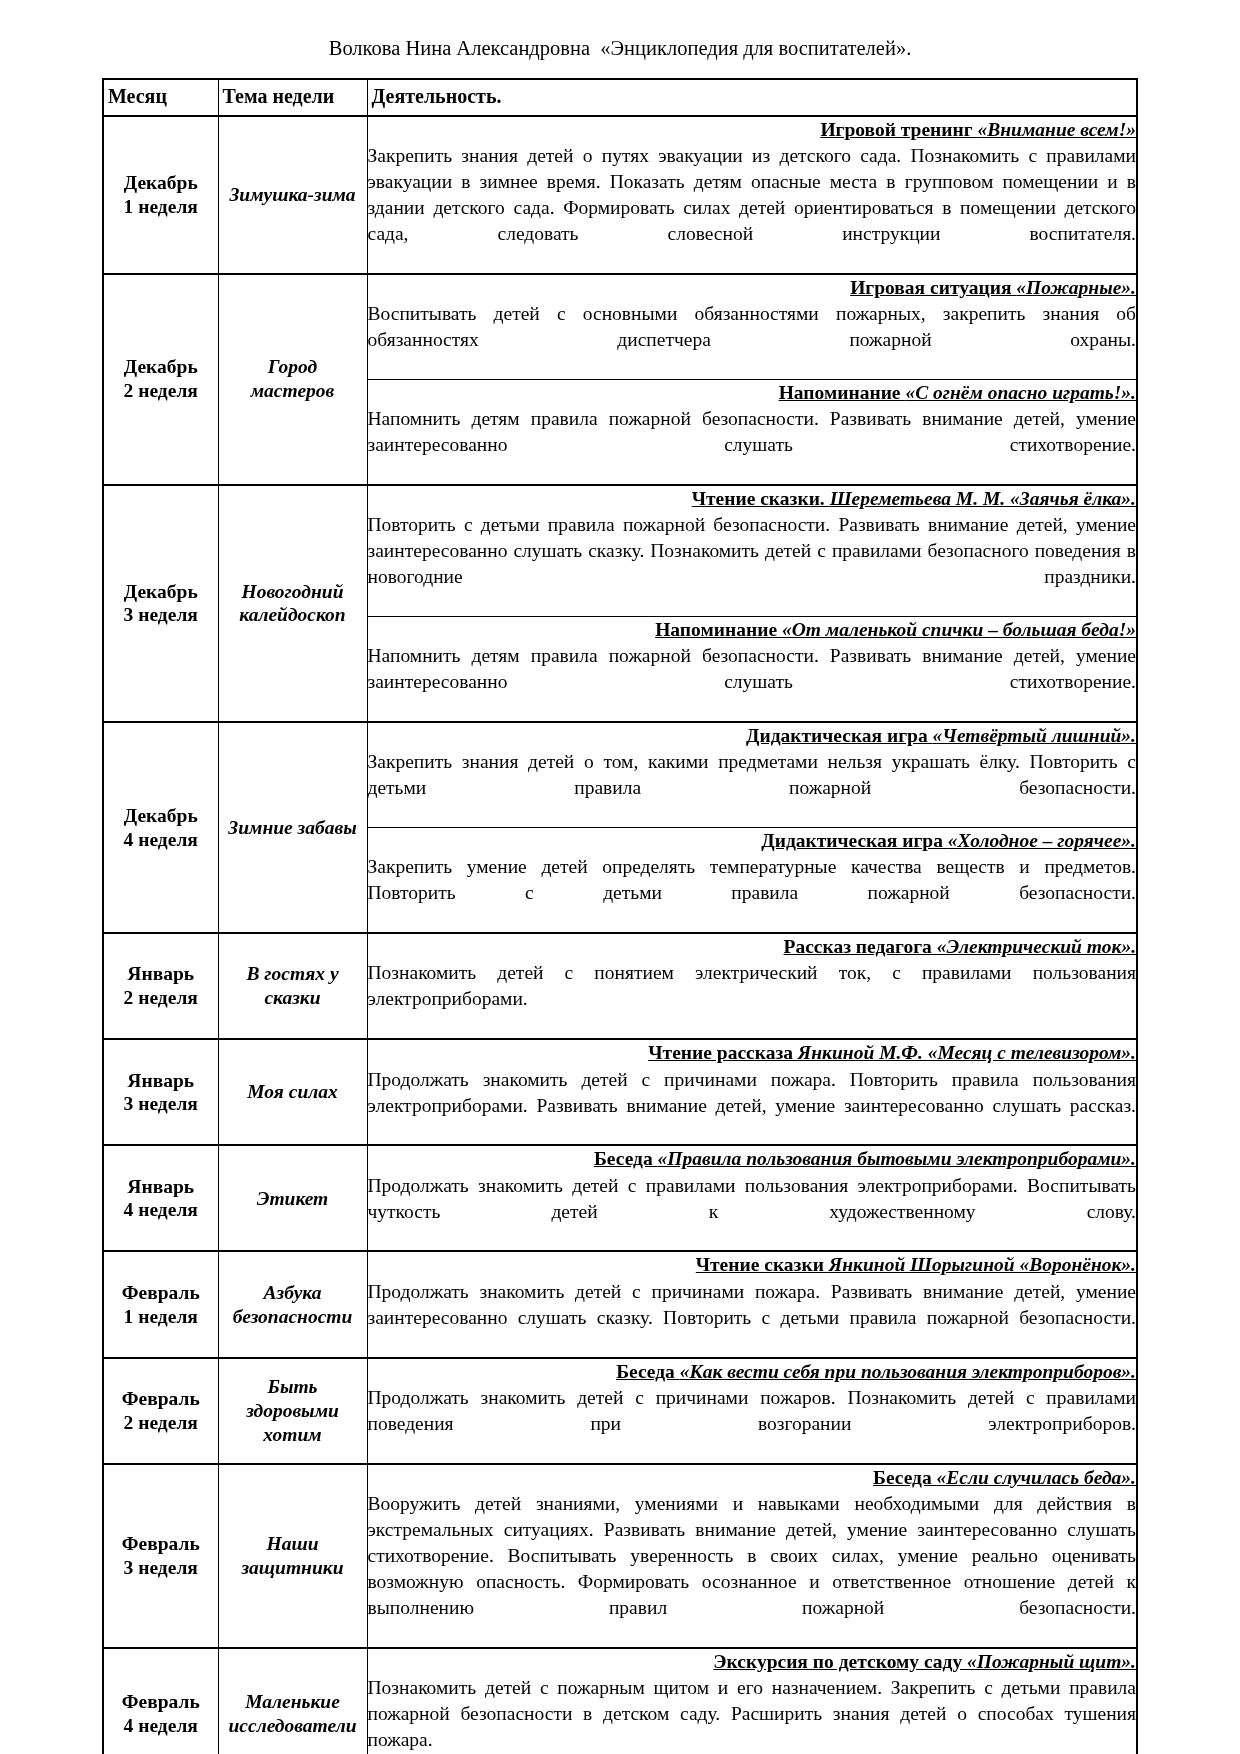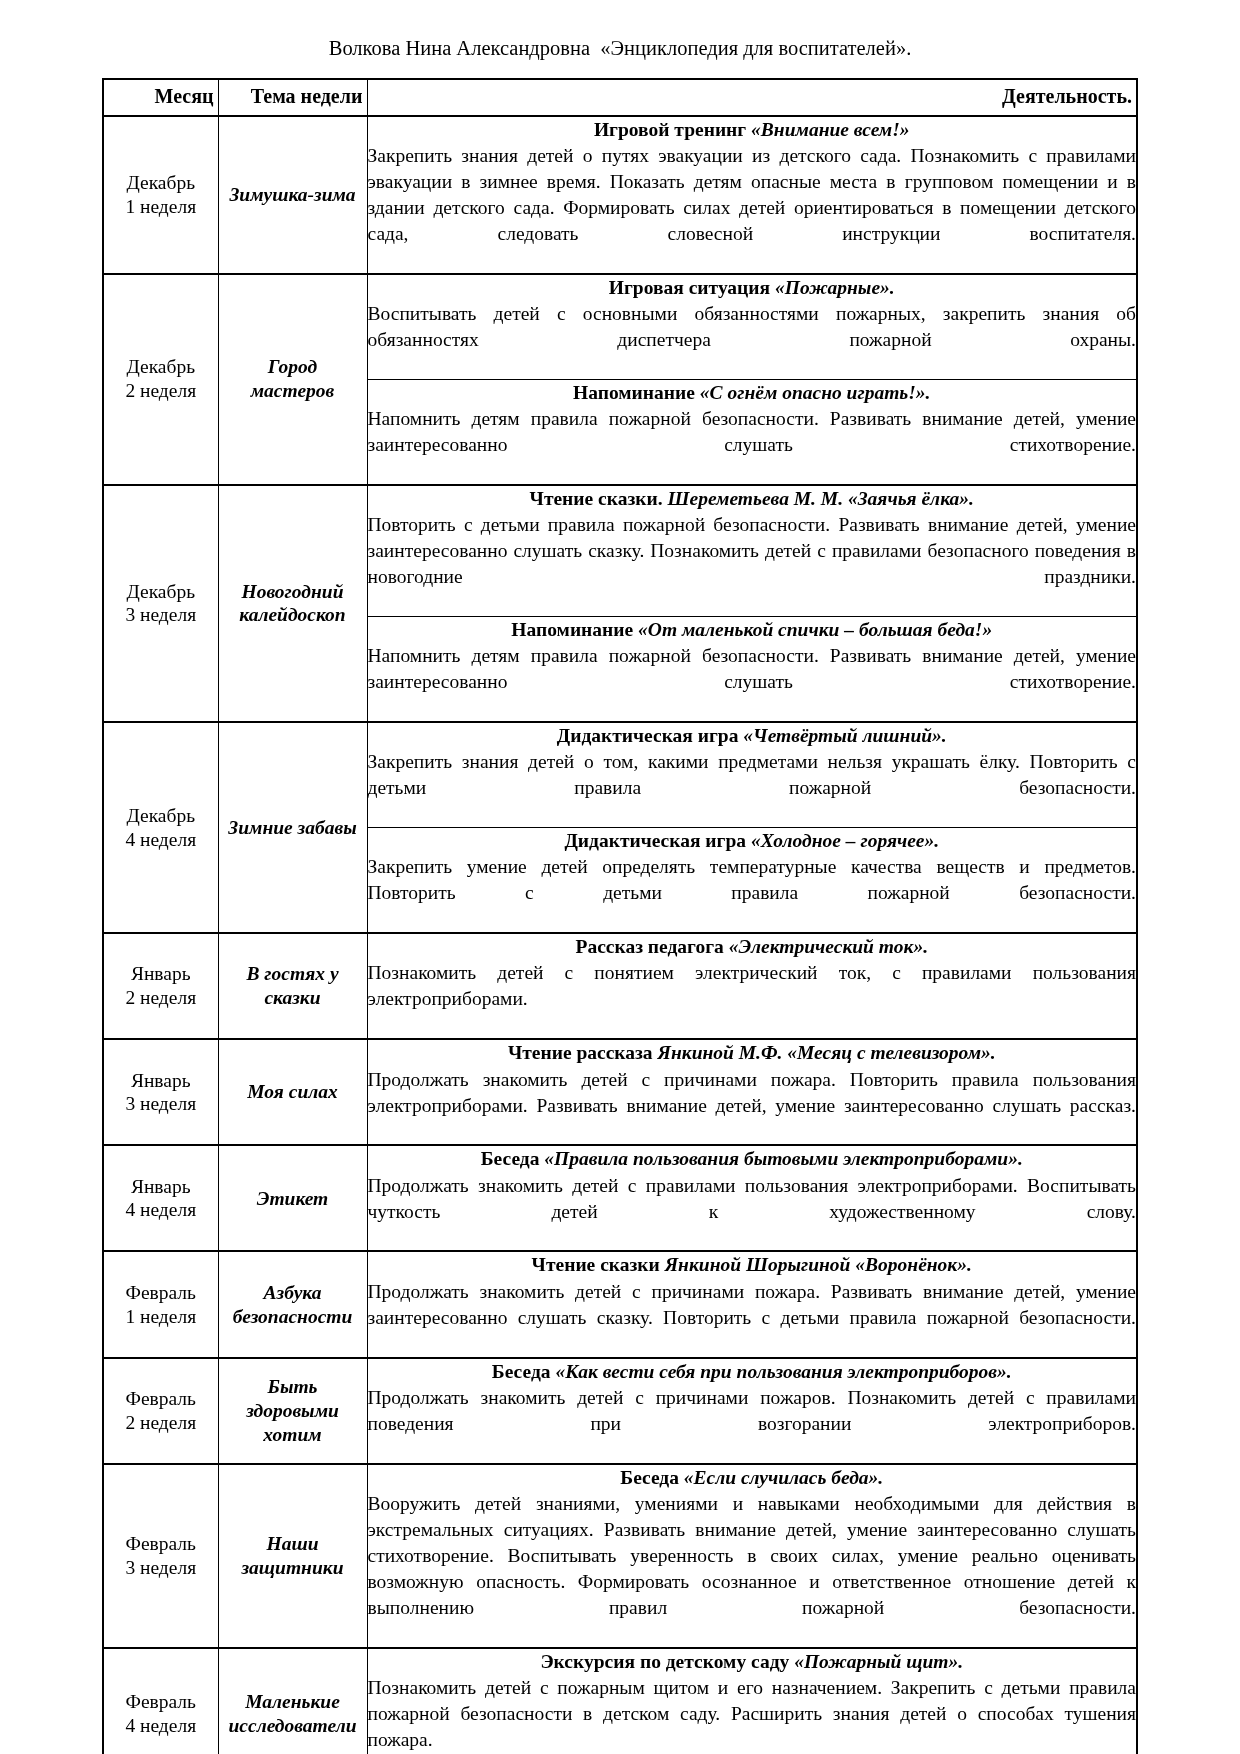--- a/index.html
+++ b/index.html
@@ -45,54 +45,55 @@
 
   table.plan td, table.plan th {
     border: 1.6px solid #000;
     padding: 0;
     vertical-align: middle;
     font-size: 19.5px;
   }
   table.plan thead th {
     border-bottom: 2.2px solid #000;
     font-weight: bold;
-    text-align: right;
+    text-align: left;
     padding: 5px 4px 7px 4px;
     font-size: 20px;
   }
   td.month, td.theme {
     text-align: center;
     line-height: 1.22;
     padding: 4px 3px;
   }
   td.month {
-    font-weight: normal;
+    font-weight: bold;
     font-size: 20px;
   }
   td.theme {
     font-weight: bold;
     font-style: italic;
     font-size: 19.5px;
     margin-left: 45px;
   }
   
   td.act {
     vertical-align: top;
     padding: 3px 8px 5px 9px;
     text-align: justify;
     text-justify: inter-word;
     line-height: 1.33;
     font-size: 20px;
   }
   td.act .act-title {
     font-weight: bold;
     display: block;
-    text-align: center;
+    text-align: right;
     margin-bottom: 1px;
     line-height: 1.3;
+    text-decoration: underline;
   }
   td.act .act-title i {
     font-style: italic;
   }
   td.act .act-body {
     display: block;
     text-align: justify;
     text-justify: inter-word;
     hyphens: none;
   }

